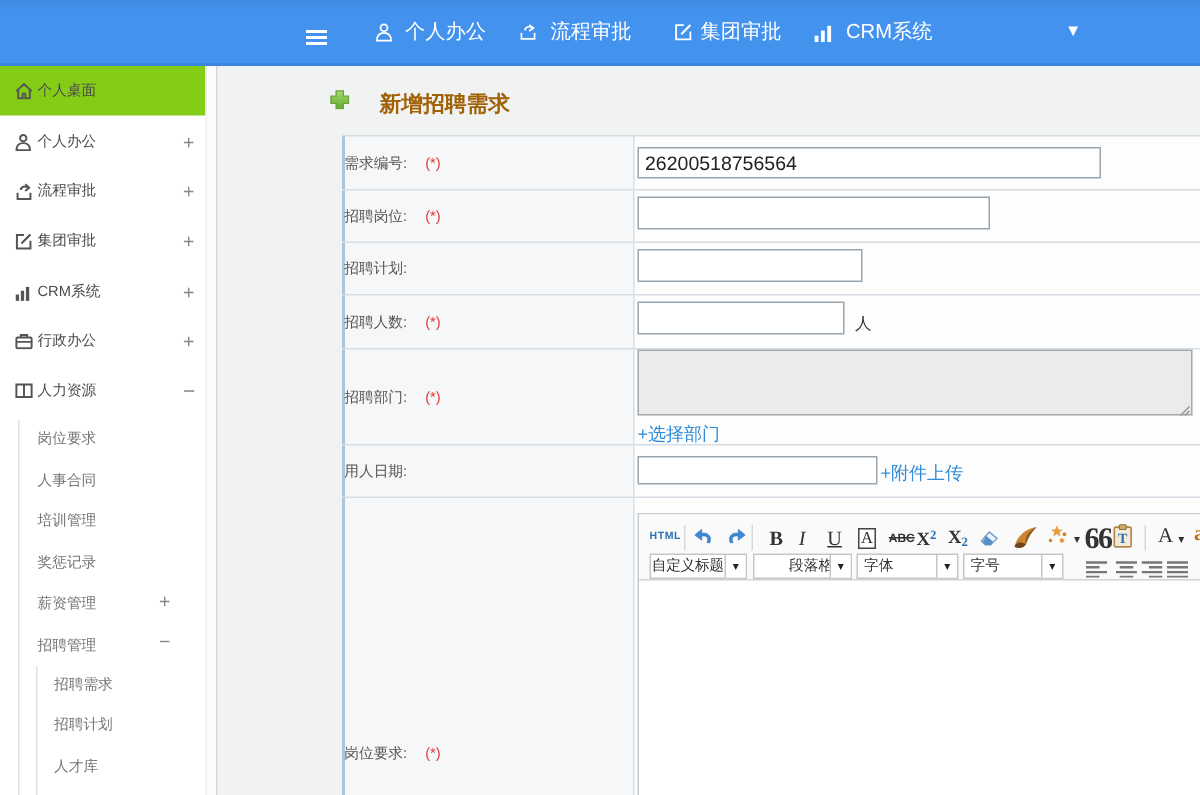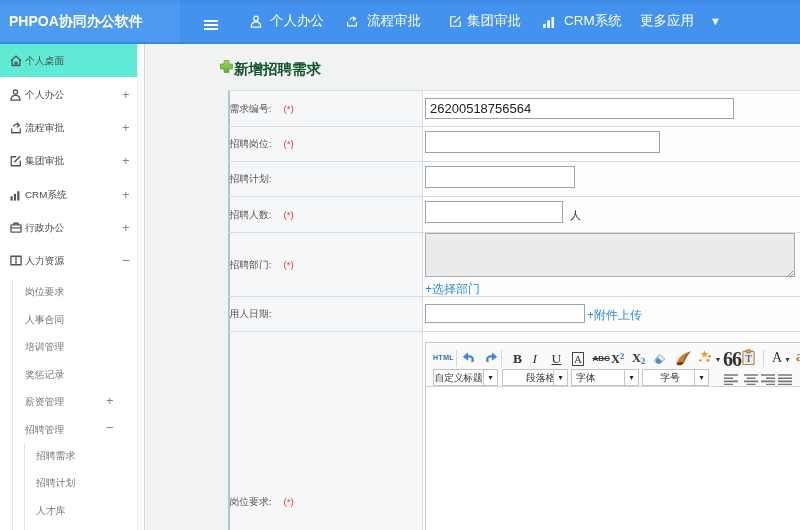--- a/index.html
+++ b/index.html
@@ -13,29 +13,29 @@
 #logo { position:absolute; left:0; top:0; width:180px; height:42px; background:linear-gradient(#478fe5, #4d9bf1 6px); color:#fff; font-size:14px; font-weight:bold; line-height:42px; padding-left:9px; letter-spacing:0px; }
 .hnav { position:absolute; top:0; height:42px; color:#fff; font-size:13.5px; line-height:42px; }
 #burger { left:204px; width:14px; }
 #burger span { position:absolute; left:0; width:13.5px; height:2.3px; background:#fff; }
 .hicon { position:absolute; top:14px; }
 
 
 #sidebar { position:absolute; left:0; top:44px; width:145px; height:486px; background:#fff; border-right:1px solid #d5d5d5; }
 #sidetrack { position:absolute; left:137px; top:44px; width:7px; height:486px; background:#fbfbfb; border-left:1px solid #eee; }
 .sitem { position:absolute; left:0; width:137px; height:33px; color:#4a4a4a; font-size:9.8px; line-height:33px; }
-.sitem.sel { background:#5eead4; }
+.sitem.sel { background:#84cc16; }
 .sitem .txt { position:absolute; left:25px; }
 .sitem .pm { position:absolute; left:122px; color:#888; font-size:13px; font-weight:400; }
 .sitem svg { position:absolute; left:9.5px; top:11px; }
 .sub { position:absolute; color:#757575; font-size:9.8px; }
 .guide { position:absolute; width:1px; background:#e2e2e2; }
 
 
-#title { position:absolute; left:234px; top:59.5px; font-size:14.5px; font-weight:bold; color:#14532d; }
+#title { position:absolute; left:253px; top:59.5px; font-size:14.5px; font-weight:bold; color:#a16207; }
 #plus { position:absolute; left:220px; top:60px; width:13px; height:13px; }
 
 
 .tborder { position:absolute; background:#aac6db; }
 .hline { position:absolute; left:228px; width:572px; height:1px; background:#d5dde5; }
 .lbl { position:absolute; left:229.5px; font-size:9.8px; color:#555; }
 .lbl em { font-style:normal; color:#e23b3b; margin-left:12px; }
 .labelcol { position:absolute; left:230px; width:192px; background:#f5f7f8; }
 .inputcol { position:absolute; left:423px; background:#fdfdfd; }
 .inp { position:absolute; border:1px solid #9aa4ac; background:#fff; font-size:13px; color:#222; padding:0 4px; }
@@ -48,21 +48,20 @@
 .dd { position:absolute; top:26px; height:17px; border:1px solid #c5c5c5; background:#fff; font-size:9.8px; color:#333; line-height:15px; }
 .dd .cap { position:absolute; right:0; top:0; width:14px; height:15px; border-left:1px solid #c5c5c5; background:#fff; text-align:center; font-size:8px; color:#222; line-height:15px; }
 .dd .lab { position:absolute; left:0; top:0; height:15px; overflow:hidden; white-space:nowrap; }
 .alignicon { position:absolute; top:31px; width:14px; height:11px; }
 </style>
 </head>
 <body>
 <div id="page">
 
   <div id="header">
-    <div id="logo">PHPOA协同办公软件</div>
     <div id="burger" class="hnav">
       <span style="top:20px"></span>
         <span style="top:24.1px"></span>
         <span style="top:28.2px"></span>
     </div>
     <svg class="hicon" style="left:250px; top:15px" width="12" height="13" viewBox="0 0 14 15">
         <circle cx="7" cy="4" r="2.7" fill="none" stroke="#fff" stroke-width="1.4"></circle>
         <path d="M1.5 14 C1.5 9.5 4 8 7 8 C10 8 12.5 9.5 12.5 14 Z" fill="none" stroke="#fff" stroke-width="1.4"></path>
       </svg>
     <div class="hnav" style="left:270px">个人办公</div>
@@ -76,21 +75,20 @@
         <path d="M13 7 v6 H2 V2 h6" fill="none" stroke="#fff" stroke-width="1.4"></path>
         <path d="M6 9 L13 2" fill="none" stroke="#fff" stroke-width="1.6"></path>
       </svg>
     <div class="hnav" style="left:467px">集团审批</div>
     <svg class="hicon" style="left:542px; top:17px" width="14" height="11" viewBox="0 0 16 13">
         <rect x="1" y="8" width="3" height="5" fill="#fff"></rect>
         <rect x="6" y="4" width="3" height="9" fill="#fff"></rect>
         <rect x="11" y="0" width="3" height="13" fill="#fff"></rect>
       </svg>
     <div class="hnav" style="left:564px">CRM系统</div>
-    <div class="hnav" style="left:640px">更多应用</div>
     <div class="hnav" style="left:710px; font-size:11px;">▼</div>
   </div>
 
   <div id="sidebar">
     <div class="sitem sel" style="top:0px">
       <svg width="12" height="11.5" viewBox="0 0 14 13">
           <path d="M1 6.5 L7 1 L13 6.5 M2.5 5.6 V12 h3.5 V8.5 h2 V12 h3.5 V5.6" fill="none" stroke="#555" stroke-width="1.55"></path>
         </svg>
       <span class="txt">个人桌面</span>
     </div>
@@ -262,21 +260,21 @@
         </div>
       <div class="dd" style="left:76px; width:66px;">
           <span class="lab" style="padding-left:4px; width:46px;margin-left:19px;">段落格式</span>
           <span class="cap">▾</span>
         </div>
       <div class="dd" style="left:145px; width:68px;">
           <span class="lab" style="padding-left:4px; width:53px;">字体</span>
           <span class="cap">▾</span>
         </div>
       <div class="dd" style="left:216px; width:67px;">
-          <span class="lab" style="padding-left:4px; width:50px;text-align:center;">字号</span>
+          <span class="lab" style="padding-left:4px; width:50px;">字号</span>
           <span class="cap">▾</span>
         </div>
 
       <svg class="alignicon" style="left:297.5px;" viewBox="0 0 14 11">
           <g stroke="#777" stroke-width="1.6">
             <path d="M0 1 h14 M0 4.2 h9 M0 7.4 h14 M0 10.6 h9"></path>
           </g>
         </svg>
       <svg class="alignicon" style="left:317.5px;" viewBox="0 0 14 11">
           <g stroke="#777" stroke-width="1.6">

